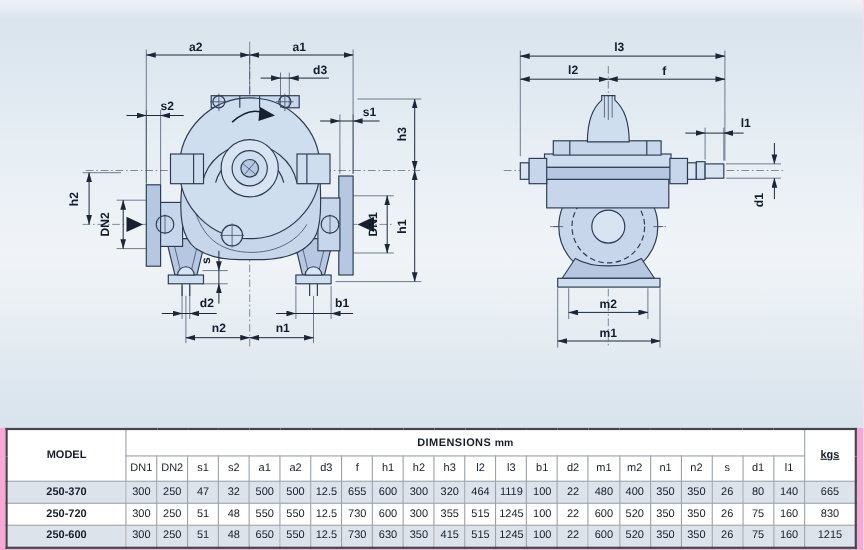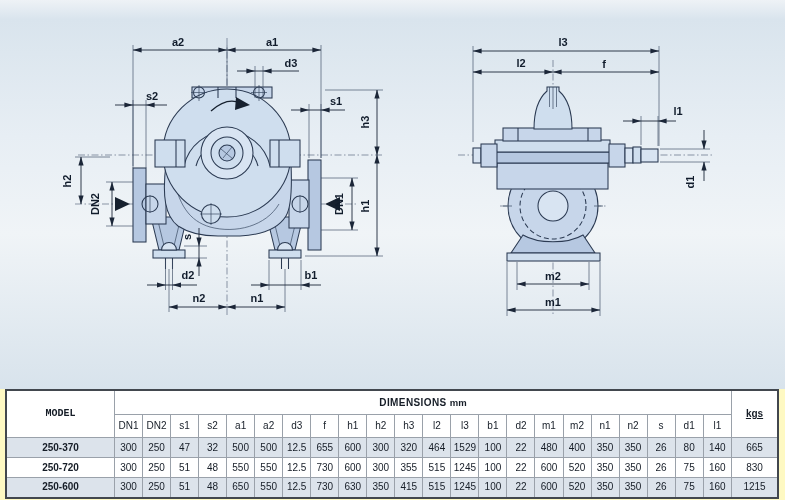--- a/index.html
+++ b/index.html
@@ -1,26 +1,26 @@
 <!DOCTYPE html>
 <html><head>
 <meta charset="utf-8">
 <style>
   html,body{margin:0;padding:0;background:#ffffff;}
-  .stage{position:relative;width:785px;height:500px;background:#fef9c3;overflow:hidden;
+  .stage{position:relative;width:785px;height:500px;background:#f9a8d4;overflow:hidden;
          font-family:"Liberation Sans",sans-serif;}
   .drawing-svg{position:absolute;left:0;top:0;}
   
   .table-wrap{position:absolute;left:5px;top:389px;width:774px;height:108px;}
   table.dims{border-collapse:collapse;width:100%;height:100%;table-layout:fixed;
              background:#ffffff;border:2px solid #42474e;}
   table.dims th,table.dims td{border:1px solid #9aa1aa;padding:0;text-align:center;
              vertical-align:middle;color:#161d27;font-size:10px;line-height:1;
              overflow:hidden;white-space:nowrap;}
-  th.model-h{width:107px;font-weight:bold;font-size:10.5px;font-family:Liberation Mono, monospace;}
+  th.model-h{width:107px;font-weight:bold;font-size:10.5px;}
   th.kgs-h{width:45px;font-weight:bold;font-size:10.5px;text-decoration:underline;}
   th.dims-h{font-weight:bold;font-size:10.5px;letter-spacing:.4px;height:23px;}
   th.dims-h .unit{font-size:9.5px;letter-spacing:0;margin-top:24px;}
   tr.col-row th{font-weight:normal;height:22px;}
   tr.data-row{height:20px;}
   tr.data-row td{font-weight:normal;}
   tr.data-row td.model{font-weight:bold;}
   tr.hl{background:#dce3eb;}
   
   .part{fill:#c7d6ea;stroke:#2b3a52;stroke-width:1.05;}
@@ -317,21 +317,21 @@
             <td>47</td>
             <td>32</td>
             <td>500</td>
             <td>500</td>
             <td>12.5</td>
             <td>655</td>
             <td>600</td>
             <td>300</td>
             <td>320</td>
             <td>464</td>
-            <td>1529</td>
+            <td>1119</td>
             <td>100</td>
             <td>22</td>
             <td>480</td>
             <td>400</td>
             <td>350</td>
             <td>350</td>
             <td>26</td>
             <td>80</td>
             <td>140</td>
             <td>665</td>

